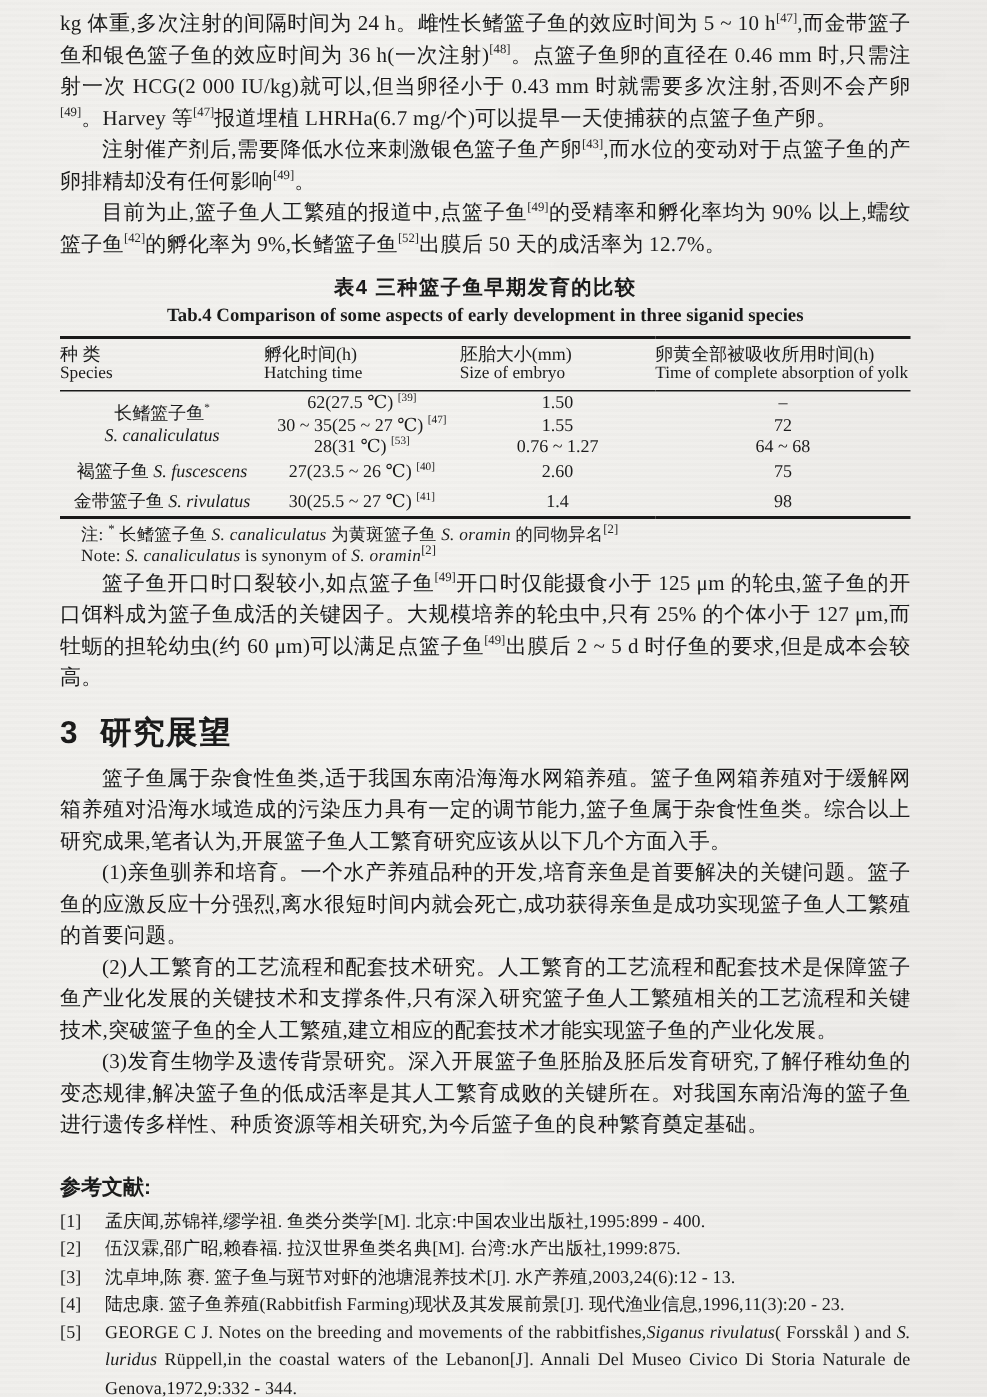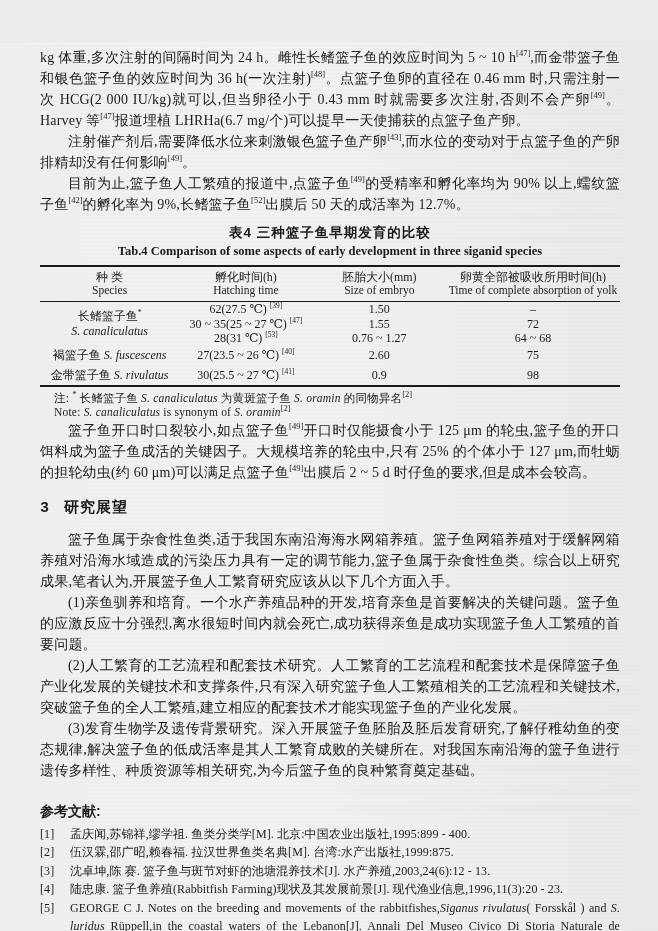--- a/index.html
+++ b/index.html
@@ -9,23 +9,22 @@
     font-family:"Liberation Serif","DejaVu Serif",serif;
     color:#1b1b1b;
     overflow:hidden;
     position:relative;
   }
   .page{
     position:absolute;inset:0;
     background:
       repeating-linear-gradient(0deg, rgba(0,0,0,0.012) 0 2px, rgba(255,255,255,0.015) 2px 4px),
       linear-gradient(90deg,#f0efec 0%,#f3f2ef 40%,#efeeeb 75%,#eceae7 100%);
-    padding:6px 38px 0 40px;
+    padding:6px 51px 0 40px;
     box-sizing:border-box;
-    margin-top:41px;
   }
   .artifact{position:absolute;pointer-events:none;filter:blur(3px);opacity:.5;}
   .a1{top:40px;right:30px;width:260px;height:180px;
       background:repeating-linear-gradient(0deg,rgba(120,120,118,.07) 0 3px,transparent 3px 21px);}
   .a2{bottom:120px;right:20px;width:300px;height:160px;
       background:repeating-linear-gradient(0deg,rgba(120,120,118,.08) 0 3px,transparent 3px 20px);}
   p.body-text{
     margin:0;
     font-size:14px;
     line-height:21px;
@@ -44,42 +43,42 @@
   }
   .caption-en{
     text-align:center;font-weight:bold;font-size:12.5px;line-height:17px;margin-top:1px;
   }
   table.t4{
     width:100%;border-collapse:collapse;margin-top:5px;
     border-top:2px solid #1a1a1a;border-bottom:2px solid #1a1a1a;
     font-size:12px;
   }
   table.t4 th{
-    font-weight:normal;text-align:center;vertical-align:middle;
+    font-weight:normal;text-align:left;vertical-align:middle;
     border-bottom:1px solid #1a1a1a;padding:3px 0 4px;
   }
   table.t4 th .hcn{font-size:12px;line-height:14px;}
   table.t4 th .hen{font-size:11.5px;line-height:13px;}
   table.t4 td{
     text-align:center;vertical-align:middle;padding:0;
     font-size:12px;line-height:14.5px;
   }
   table.t4 tr.sp td{padding:2.5px 0;}
   td.species .latin{font-style:italic;}
   table.t4 sup{font-size:7.5px;}
   .note{
     font-size:11.5px;line-height:14.5px;margin-left:14px;letter-spacing:.2px;
   }
   .notes{margin-top:4px;}
   .after-table{margin-top:12px;}
   
   h2.section-heading{
     margin:15px 0 9px 0;
-    font-family:Liberation Mono, monospace;
-    font-size:15px;line-height:22px;font-weight:bold;letter-spacing:1px;
+    font-family:Liberation Sans, sans-serif;
+    font-size:21px;line-height:22px;font-weight:bold;letter-spacing:1px;
   }
   h2.section-heading .num{margin-right:15px;letter-spacing:0;}
   
   .refs{margin-top:21px;}
   .refs-heading{
     font-family:"Liberation Sans","DejaVu Sans",sans-serif;
     font-weight:bold;font-size:14px;line-height:19px;margin-bottom:4px;
   }
   .ref-item{
     display:flex;font-size:12px;line-height:18.5px;letter-spacing:.1px;
@@ -150,21 +149,21 @@
         </tr>
         <tr class="sp">
           <td class="species">褐篮子鱼 <i>S. fuscescens</i></td>
           <td>27(23.5 ~ 26 ℃) <sup>[40]</sup></td>
           <td>2.60</td>
           <td>75</td>
         </tr>
         <tr class="sp">
           <td class="species">金带篮子鱼 <i>S. rivulatus</i></td>
           <td>30(25.5 ~ 27 ℃) <sup>[41]</sup></td>
-          <td>0.9</td>
+          <td>1.4</td>
           <td>98</td>
         </tr>
       </tbody>
     </table>
     <div class="notes">
       <div class="note">注: <sup>*</sup> 长鳍篮子鱼 <i>S. canaliculatus</i> 为黄斑篮子鱼 <i>S. oramin</i> 的同物异名<sup>[2]</sup></div>
       <div class="note">Note: <i>S. canaliculatus</i> is synonym of <i>S. oramin</i><sup>[2]</sup></div>
     </div>
   </div>
 

